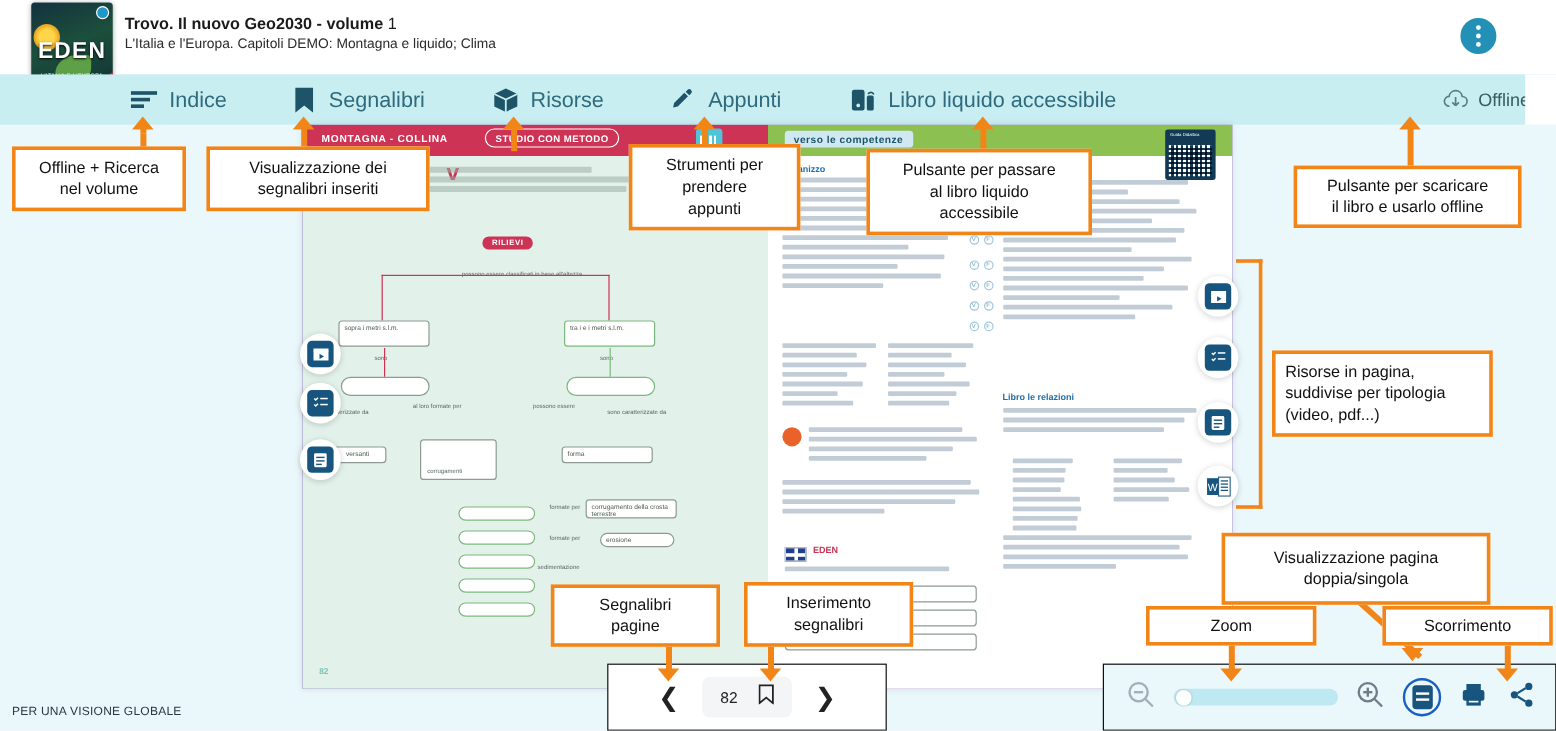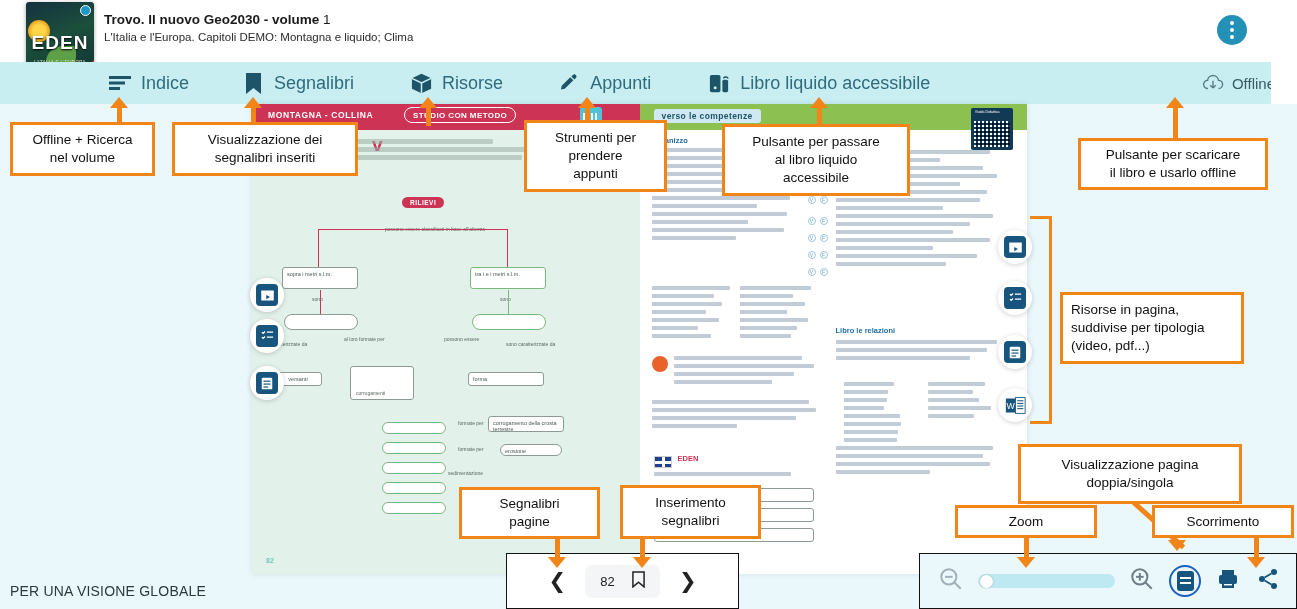--- a/index.html
+++ b/index.html
@@ -188,21 +188,21 @@
   }
   .bubble .ic {
     width:22px; height:22px; border-radius:4px; background:#17557e;
     display:flex; align-items:center; justify-content:center; color:#fff;
   }
   .bubble.word .ic { background:#fff; }
 
   
   .footer-caption {
     position:absolute; left:10px; bottom:10px;
-    font-size:14px; color:#2b3a3f; letter-spacing:.2px;
+    font-size:10px; color:#2b3a3f; letter-spacing:.2px;
   }
 
   
   .pagenav {
     position:absolute; left:506px; top:553px; width:233px; height:56px;
     background:#fff; border:1px solid #111;
     display:flex; align-items:center; justify-content:center; gap:17px;
   }
   .nav-arrow { font-size:21px; color:#222; cursor:pointer; width:22px; text-align:center; }
   .pagebox {

